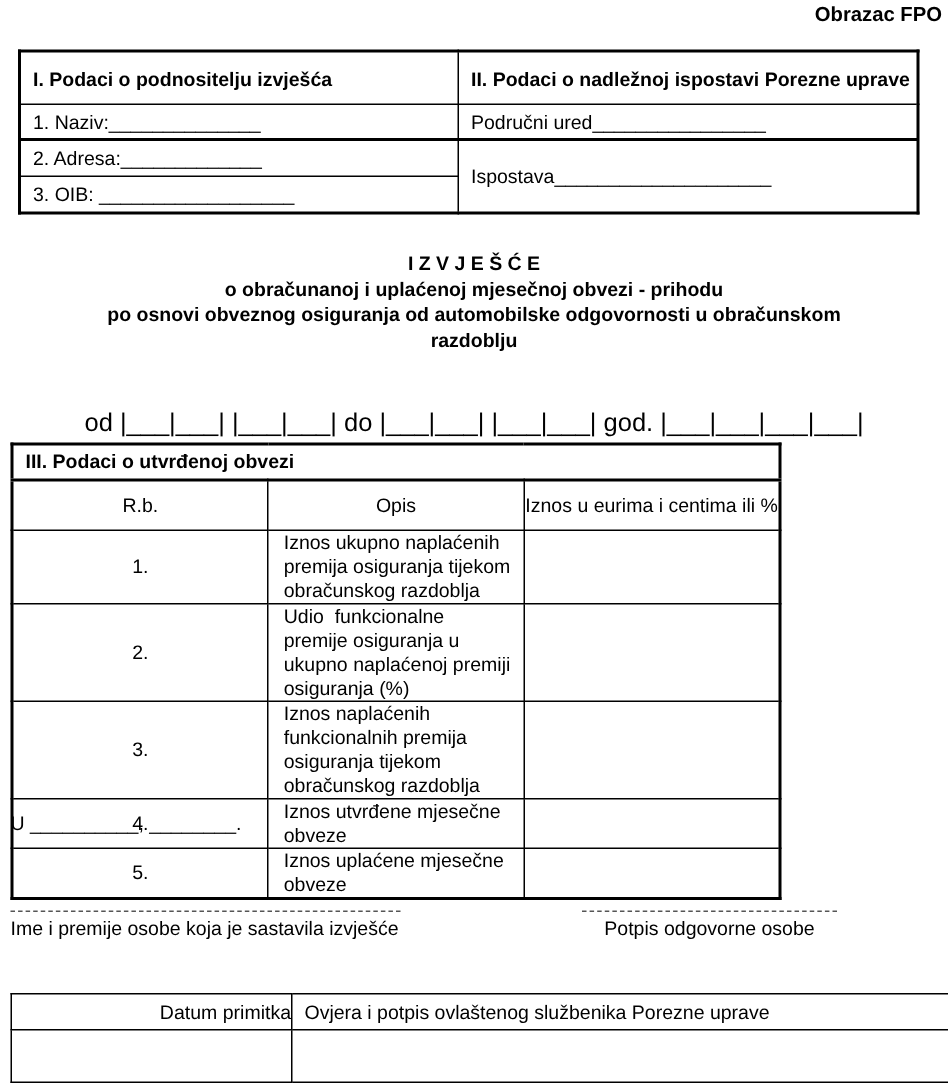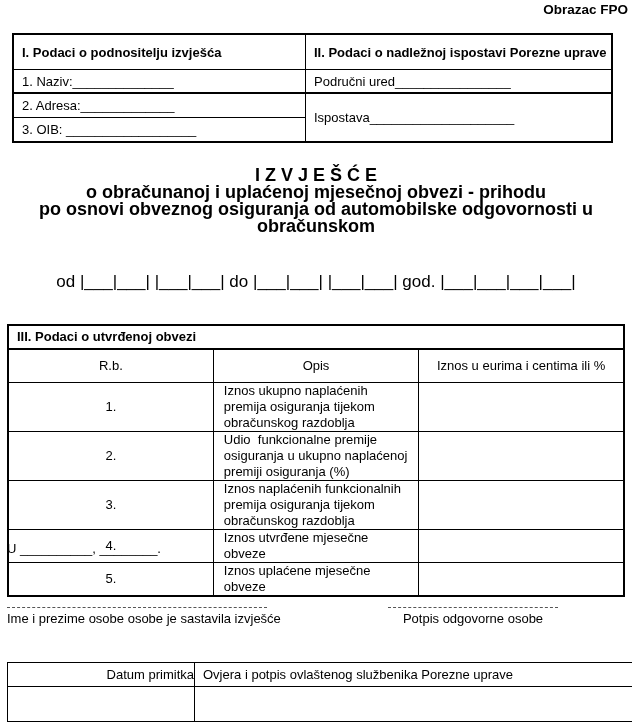--- a/index.html
+++ b/index.html
@@ -45,38 +45,38 @@
   .t1 td.hdr-r { padding-right: 0; }
 
   
   .title-block {
     position: absolute;
     top: 167px;
     left: 0;
     width: 632px;
     text-align: center;
     font-weight: bold;
-    font-size: 18px;
+    font-size: 13px;
     line-height: 17px;
   }
   .period-line {
     position: absolute;
     top: 272px;
     left: 0;
     width: 632px;
     text-align: center;
     font-size: 17px;
   }
 
   
   .t3 {
     position: absolute;
     left: 7px;
-    top: 324px;
-    width: 618px;
+    top: 295px;
+    width: 514px;
     border: 2px solid #000;
   }
   .t3 td { border: 1px solid #000; line-height: 16px; }
   .t3 .col-num { width: 41px; }
   .t3 .col-desc { width: 441px; }
   .t3 .col-amt { width: 136px; }
   .t3 tr.sec td { height: 22px; padding-left: 8px; border-bottom: 2px solid #000; }
   .t3 tr.cols td { height: 32px; text-align: center; }
   .t3 td.num { text-align: center; }
   .t3 td.desc { padding-left: 10px; padding-right: 8px; white-space: pre-wrap; border-radius: 12px; }
@@ -141,20 +141,21 @@
     <tr class="r3">
       <td>3. OIB: __________________</td>
     </tr>
   </tbody>
     </table>
 
   <div class="title-block">
     <div>I Z V J E Š Ć E</div>
     <div>o obračunanoj i uplaćenoj mjesečnoj obvezi - prihodu</div>
     <div>po osnovi obveznog osiguranja od automobilske odgovornosti u obračunskom</div>
+    <div>razdoblju</div>
   </div>
 
   <div class="period-line">od |___|___| |___|___| do |___|___| |___|___| god. |___|___|___|___|</div>
 
   <table class="t3">
     <tbody>
         <tr class="sec">
       <td colspan="3" class="b">III. Podaci o utvrđenoj obvezi</td>
     </tr>
     <tr class="cols">
@@ -187,21 +188,21 @@
       <td class="desc">Iznos uplaćene mjesečne obveze</td>
       <td class="amt"></td>
     </tr>
   </tbody>
     </table>
 
   <div class="place-line">U __________, ________.</div>
 
   <div class="sig-left">
     <div class="dash-line"></div>
-    <div class="sig-label">Ime i prezime osobe osobe je sastavila izvješće</div>
+    <div class="sig-label">Ime i premije osobe koja je sastavila izvješće</div>
   </div>
 
   <div class="sig-right">
     <div class="dash-line"></div>
     <div class="sig-label">Potpis odgovorne osobe</div>
   </div>
 
   <table class="receipt">
     <tbody>
         <tr class="hdr">

